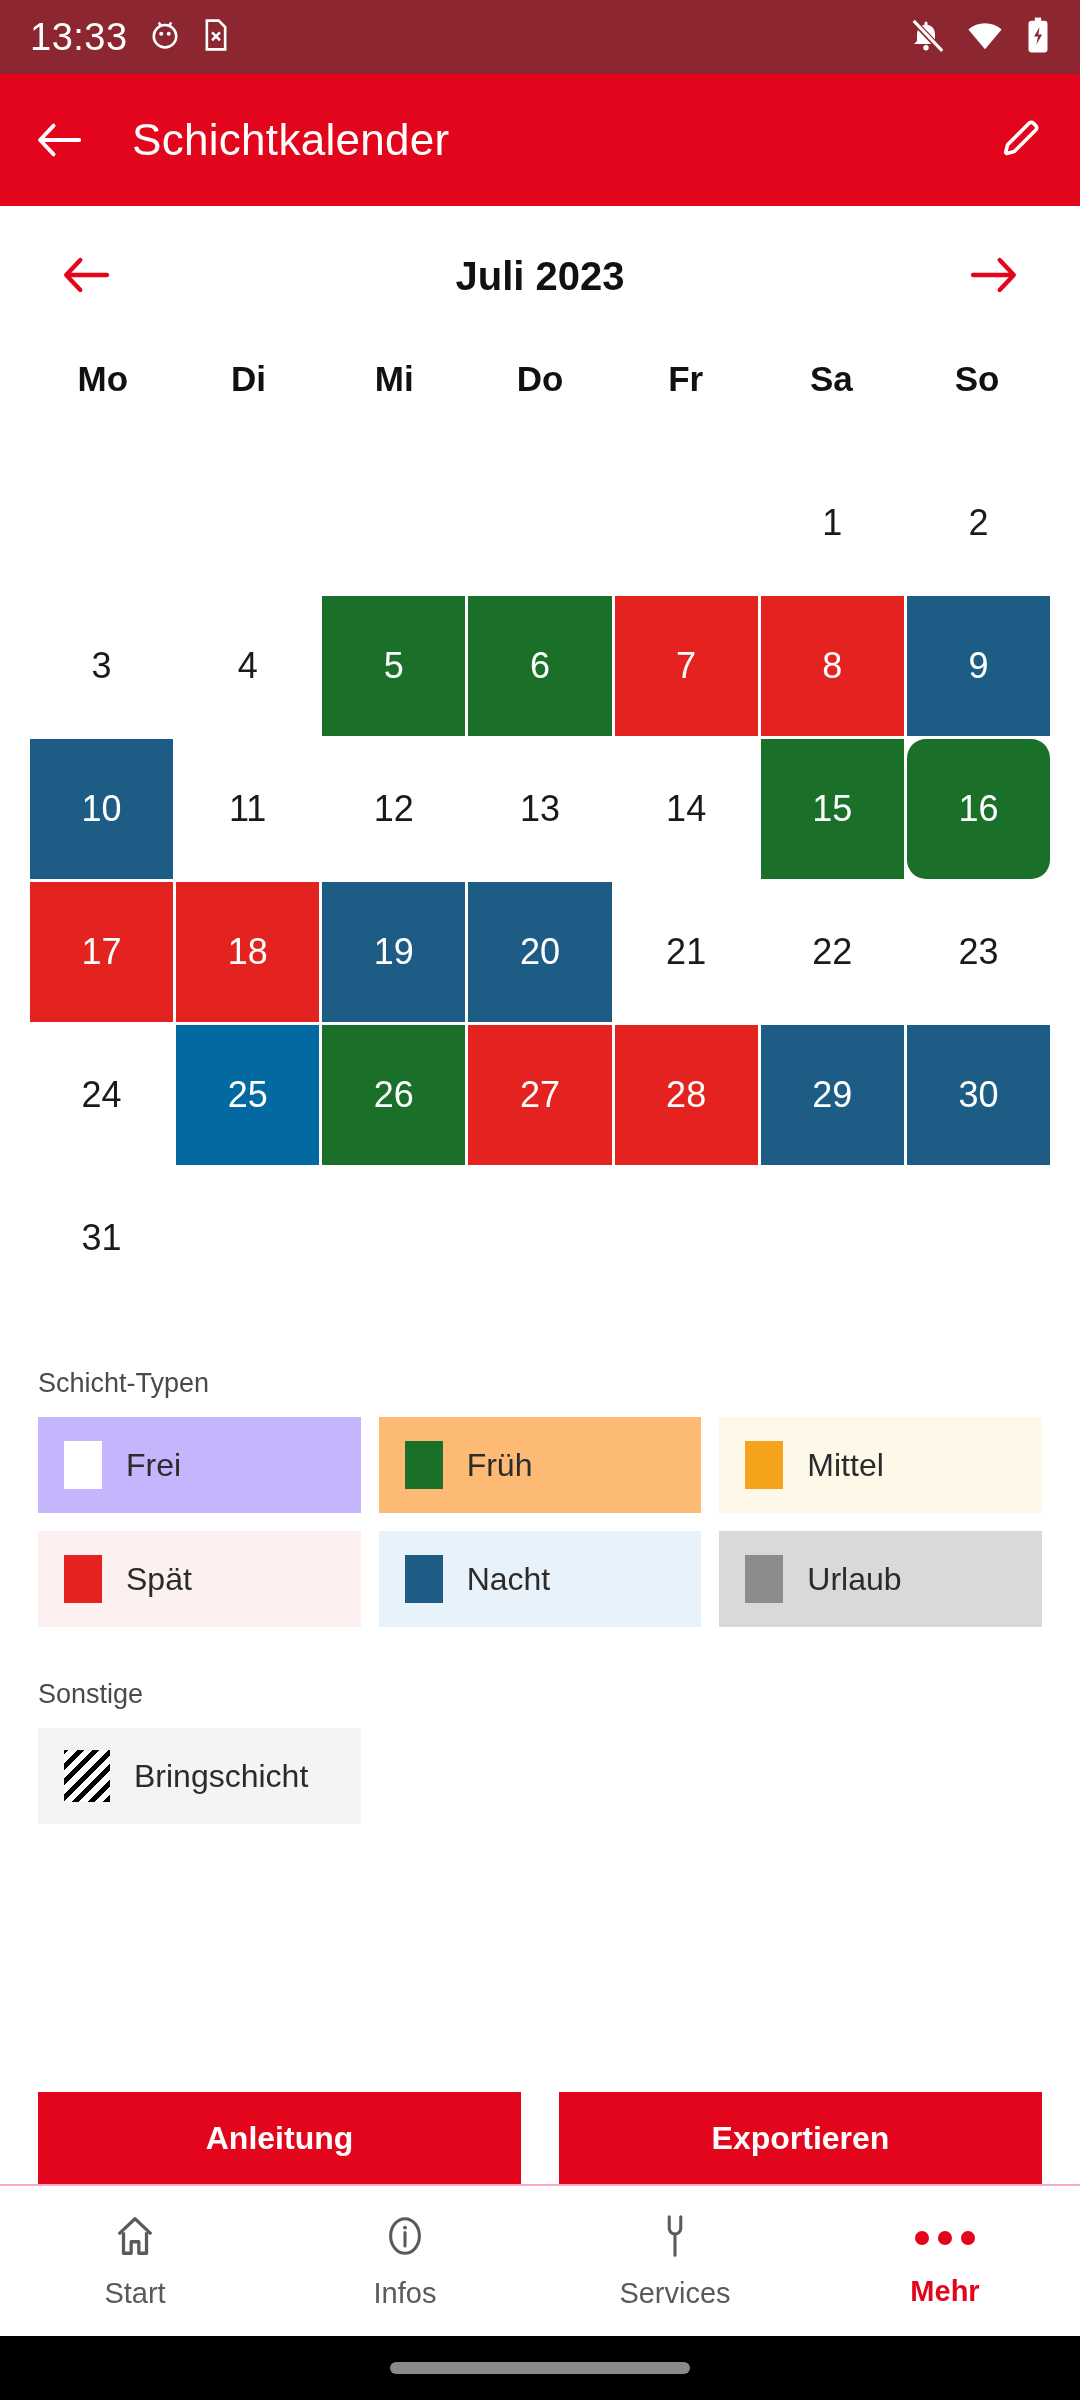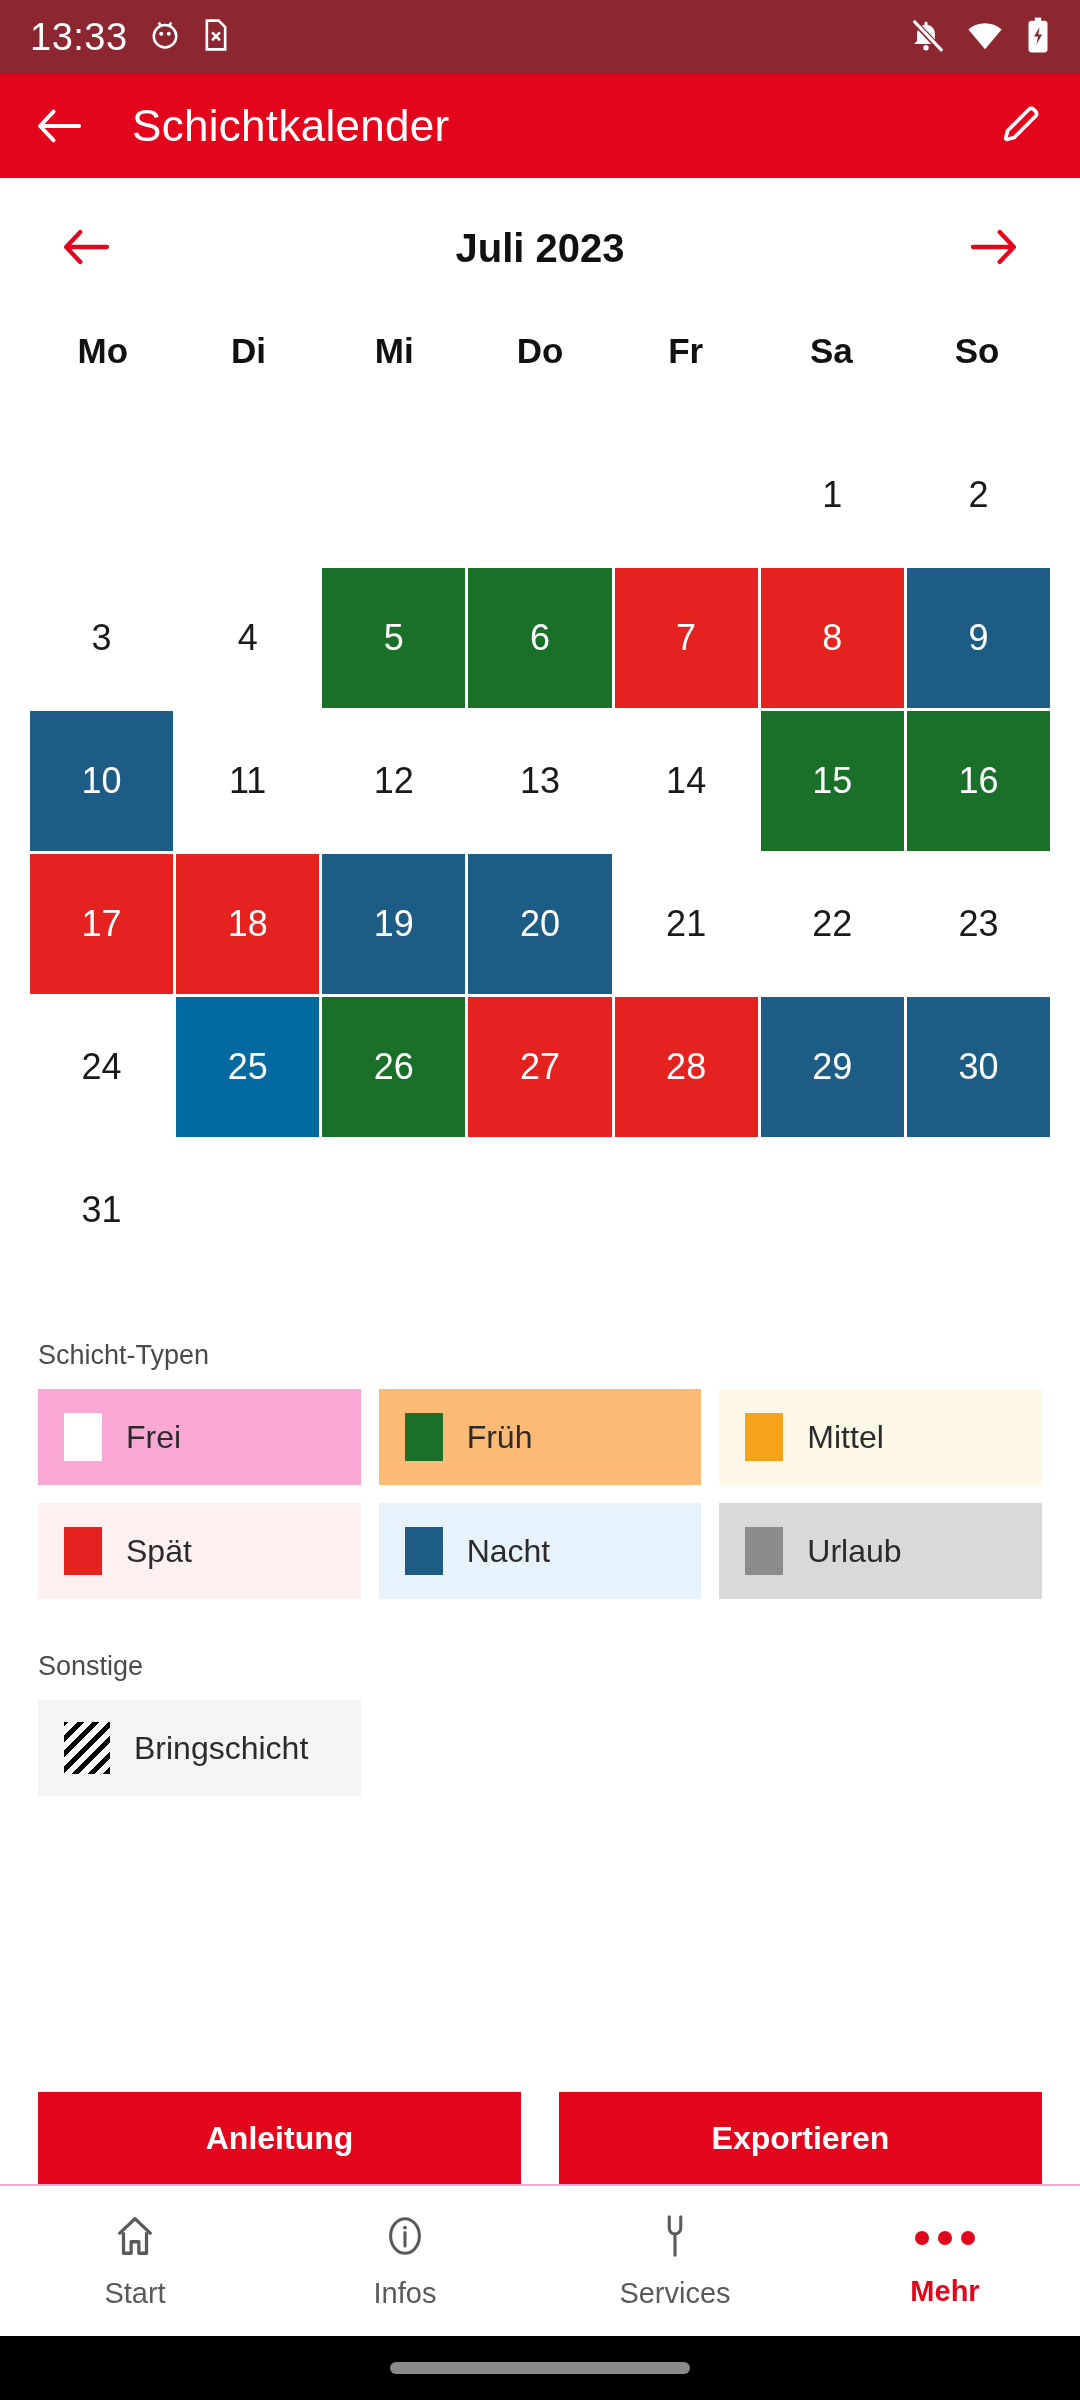--- a/index.html
+++ b/index.html
@@ -17,21 +17,21 @@
     display: flex; align-items: center; justify-content: space-between;
     padding: 0 30px; flex: 0 0 auto;
   }
   .sb-left { display: flex; align-items: center; gap: 22px; }
   .sb-right { display: flex; align-items: center; gap: 22px; }
   .sb-time { color: #ffffff; font-size: 38px; letter-spacing: 0.5px; }
   .sb-ico { display: block; }
 
   
   .appbar {
-    height: 104px; background: #e3051b;
+    height: 132px; background: #e3051b;
     display: flex; align-items: center; flex: 0 0 auto;
     padding: 0 36px;
   }
   .appbar-title {
     color: #ffffff; font-size: 44px; margin-left: 48px; flex: 1 1 auto;
     letter-spacing: 0.3px;
   }
   .iconbtn { display: flex; align-items: center; justify-content: center; }
 
   
@@ -216,42 +216,42 @@
         <div class="day fill" style="background: rgb(26, 112, 41);">6</div>
         <div class="day fill" style="background: rgb(228, 35, 32);">7</div>
         <div class="day fill" style="background: rgb(228, 35, 32);">8</div>
         <div class="day fill" style="background: rgb(29, 92, 133);">9</div>
         <div class="day fill" style="background: rgb(29, 92, 133);">10</div>
         <div class="day">11</div>
         <div class="day">12</div>
         <div class="day">13</div>
         <div class="day">14</div>
         <div class="day fill" style="background: rgb(26, 112, 41);">15</div>
-        <div class="day fill" style="background: rgb(26, 112, 41);">16</div>
+        <div class="day fill" style="background: rgb(26, 112, 41); border-radius: 19px;">16</div>
         <div class="day fill" style="background: rgb(228, 35, 32);">17</div>
         <div class="day fill" style="background: rgb(228, 35, 32);">18</div>
         <div class="day fill" style="background: rgb(29, 92, 133);">19</div>
         <div class="day fill" style="background: rgb(29, 92, 133);">20</div>
         <div class="day">21</div>
         <div class="day">22</div>
         <div class="day">23</div>
         <div class="day">24</div>
         <div class="day fill" style="background: #0369a1;">25</div>
         <div class="day fill" style="background: rgb(26, 112, 41); text-align: center;">26</div>
         <div class="day fill" style="background: rgb(228, 35, 32);">27</div>
         <div class="day fill" style="background: rgb(228, 35, 32);">28</div>
         <div class="day fill" style="background: rgb(29, 92, 133);">29</div>
         <div class="day fill" style="background: rgb(29, 92, 133);">30</div>
         <div class="day">31</div>
       </div>
 
     <div class="legend-wrap">
       <div class="legend-title">Schicht-Typen</div>
       <div class="legend-grid" id="legendgrid">
-          <div class="chip" style="background: #f9a8d4;">
+          <div class="chip" style="background: #c4b5fd;">
             <span class="swatch" style="background: rgb(255, 255, 255);"></span>
             <span class="chip-label">Frei</span>
           </div>
           <div class="chip" style="background: #fdba74;">
             <span class="swatch" style="background: rgb(26, 112, 41);"></span>
             <span class="chip-label">Früh</span>
           </div>
           <div class="chip" style="background: rgb(253, 248, 232);">
             <span class="swatch" style="background: rgb(245, 163, 26);"></span>
             <span class="chip-label">Mittel</span>

